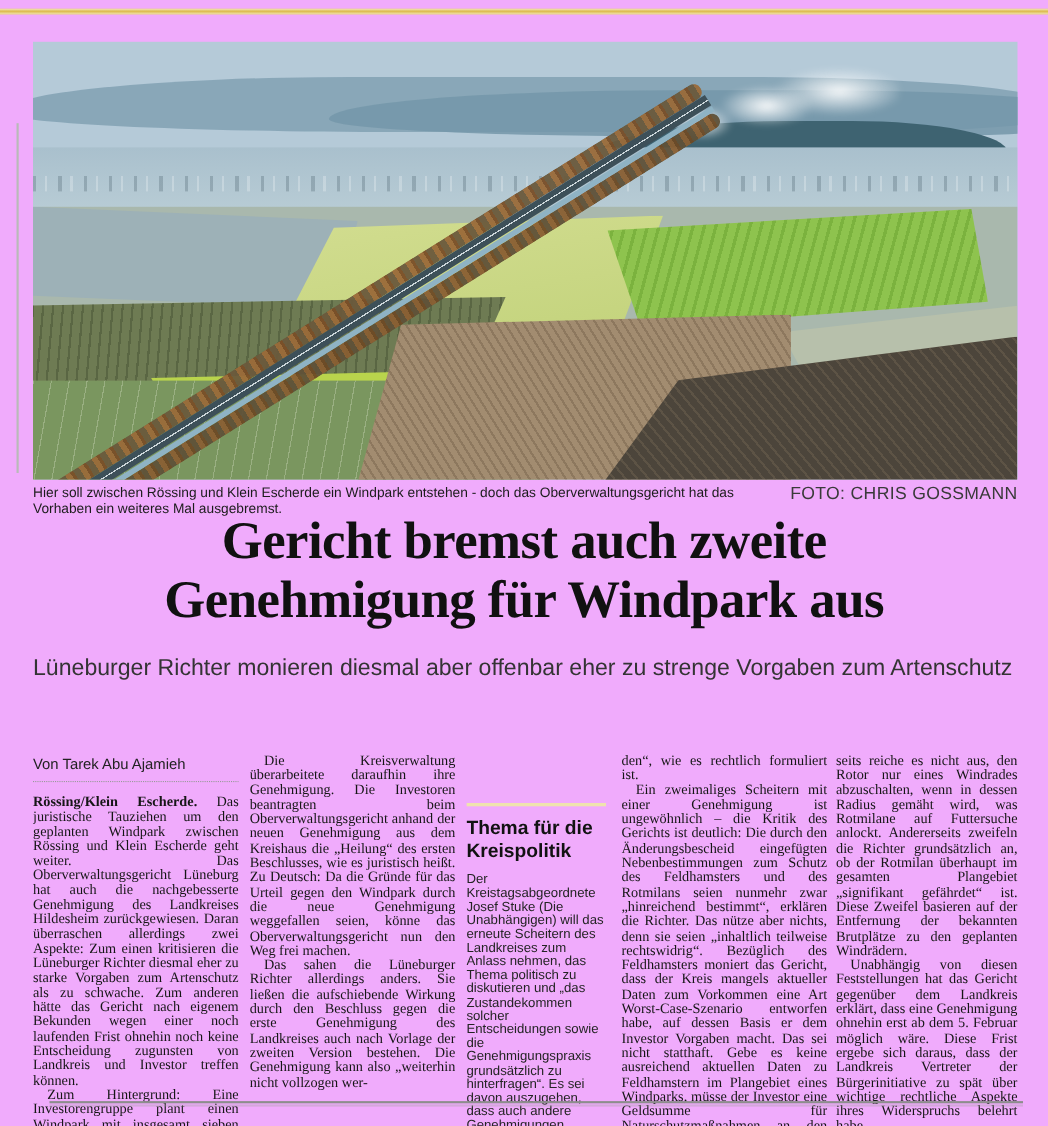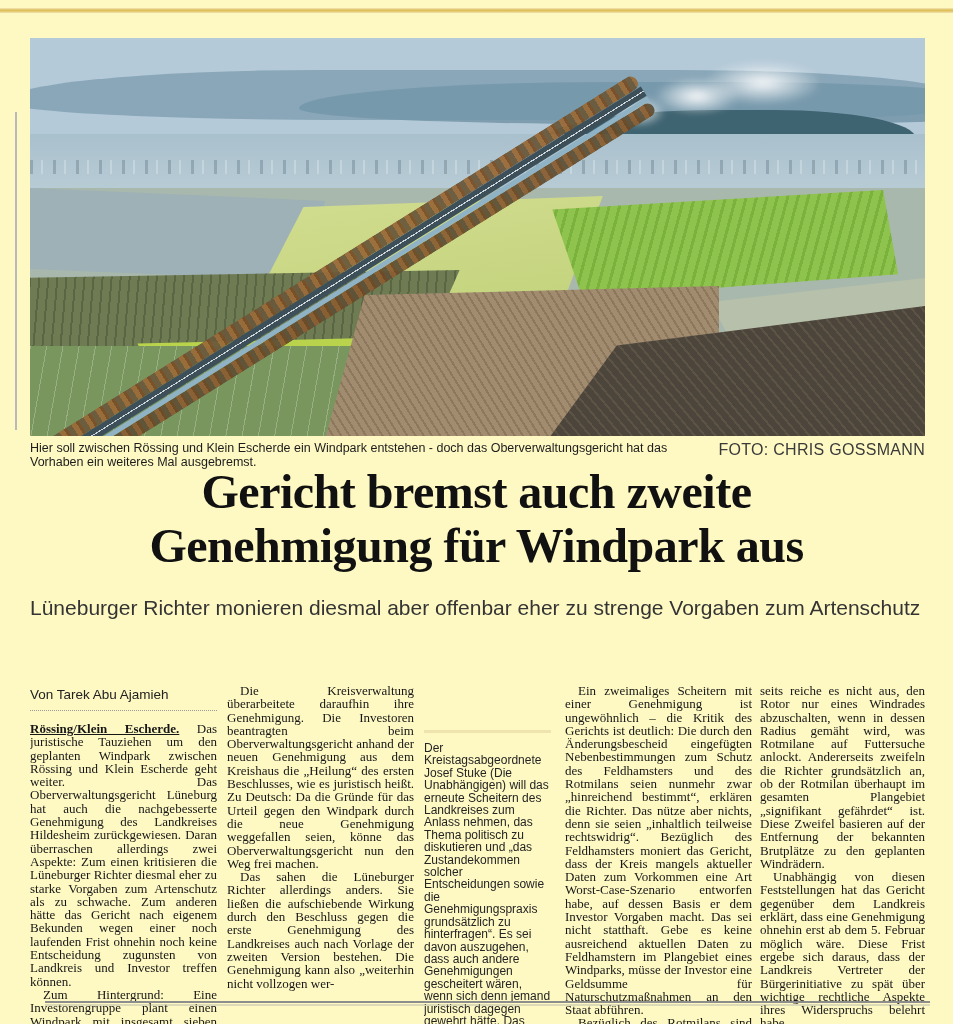--- a/index.html
+++ b/index.html
@@ -1,16 +1,16 @@
 <!DOCTYPE html>
 <html lang="de"><head>
 <meta charset="utf-8">
 <style>
   html,body{margin:0;padding:0;background:#ffffff;}
-  .page{position:relative;width:953px;height:1024px;background:#fef9c3;overflow:hidden;
+  .page{position:relative;width:953px;height:1024px;background:#f0abfc;overflow:hidden;
         font-family:"Liberation Serif",serif;color:#1a1a1a;}
   .top-rule{position:absolute;left:0;top:8px;width:100%;height:5px;
             background:linear-gradient(180deg,#f4e8b9 0%,#dcba4e 45%,#f1e3ad 100%);}
   .fold-line{position:absolute;left:15px;top:112px;width:2px;height:318px;background:#b9b9b9;}
 
   
   .photo{position:absolute;left:30px;top:38px;width:895px;height:398px;margin:0;
          overflow:hidden;background:#b5cad8;}
   .photo *{position:absolute;}
   .sky{inset:0;background:linear-gradient(180deg,#f3f7f9 0%,#e2ecf2 9%,#cdddе8 16%,#c6d8e4 22%,#b7cbd8 34%,#b3c7d4 100%);}
@@ -72,21 +72,21 @@
   
   .columns{position:absolute;left:30px;top:640px;width:895px;height:360px;}
   .col{position:absolute;top:0;height:360px;overflow:hidden;margin-top:44px;}
   .col-1{left:0;width:187px;}
   .col-2{left:197px;width:187px;}
   .col-3{left:394px;width:127px;}
   .col-4{left:535px;width:187px;}
   .col-5{left:730px;width:165px;}
   .body-p{margin:0;font-size:13px;line-height:13.3px;text-align:justify;color:#161616;}
   .body-p.ind{text-indent:13px;}
-  .dateline{font-weight:700;text-decoration:underline;}
+  .dateline{font-weight:700;}
   .byline{font-family:"Liberation Sans",sans-serif;font-size:13.5px;color:#222;
           padding:3px 0 8px 0;border-bottom:1px dotted #9a9a9a;margin-bottom:11px;}
   .infobox{margin-top:46px;font-family:"Liberation Sans",sans-serif;}
   .infobox-rule{height:3px;background:#efe3ae;margin-bottom:9px;}
   .infobox-title{margin:0 0 9px 0;font-size:17.5px;line-height:1.2;font-weight:700;color:#121212;}
   .infobox-body{margin:0;font-size:12px;line-height:12.4px;color:#242424;text-align:left;position:relative;}
 
   .bottom-rule{position:absolute;left:45px;top:1001px;width:885px;height:2px;background:#8d8d8d;
                box-shadow:0 3px 0 rgba(160,160,160,.35);}
 </style>
@@ -142,25 +142,27 @@
     </div>
 
     <div class="col col-2">
       <p class="body-p ind">Die Kreisverwaltung überarbeitete daraufhin ihre Genehmigung. Die Investoren beantragten beim Oberverwaltungsgericht anhand der neuen Genehmigung aus dem Kreishaus die „Heilung“ des ersten Beschlusses, wie es juristisch heißt. Zu Deutsch: Da die Gründe für das Urteil gegen den Windpark durch die neue Genehmigung weggefallen seien, könne das Oberverwaltungsgericht nun den Weg frei machen.</p>
       <p class="body-p ind">Das sahen die Lüneburger Richter allerdings anders. Sie ließen die aufschiebende Wirkung durch den Beschluss gegen die erste Genehmigung des Landkreises auch nach Vorlage der zweiten Version bestehen. Die Genehmigung kann also „weiterhin nicht vollzogen wer-</p>
     </div>
 
     <div class="col col-3">
       <div class="infobox">
         <div class="infobox-rule" style="background-color: rgb(239, 227, 174);"></div>
+        <h3 class="infobox-title">Thema für die Kreispolitik</h3>
         <p class="infobox-body"><span>Der Kreistagsabgeordnete Josef Stuke (Die Unabhängigen) will das erneute Scheitern des Landkreises zum Anlass nehmen, das Thema politisch zu diskutieren und „das Zustandekommen solcher Entscheidungen sowie die Genehmigungspraxis grundsätzlich zu hinterfragen“. Es sei davon auszugehen, dass auch andere Genehmigungen gescheitert wären, wenn sich denn jemand juristisch dagegen gewehrt hätte. Das Ganze sei „peinlich“.</span></p>
       </div>
     </div>
 
     <div class="col col-4">
+      <p class="body-p">den“, wie es rechtlich formuliert ist.</p>
       <p class="body-p ind">Ein zweimaliges Scheitern mit einer Genehmigung ist ungewöhnlich – die Kritik des Gerichts ist deutlich: Die durch den Änderungsbescheid eingefügten Nebenbestimmungen zum Schutz des Feldhamsters und des Rotmilans seien nunmehr zwar „hinreichend bestimmt“, erklären die Richter. Das nütze aber nichts, denn sie seien „inhaltlich teilweise rechtswidrig“. Bezüglich des Feldhamsters moniert das Gericht, dass der Kreis mangels aktueller Daten zum Vorkommen eine Art Worst-Case-Szenario entworfen habe, auf dessen Basis er dem Investor Vorgaben macht. Das sei nicht statthaft. Gebe es keine ausreichend aktuellen Daten zu Feldhamstern im Plangebiet eines Windparks, müsse der Investor eine Geldsumme für Naturschutzmaßnahmen an den Staat abführen.</p>
       <p class="body-p ind">Bezüglich des Rotmilans sind die Richter ebenfalls nicht mit den neuen Vorgaben einverstanden. Einer-</p>
     </div>
 
     <div class="col col-5">
       <p class="body-p">seits reiche es nicht aus, den Rotor nur eines Windrades abzuschalten, wenn in dessen Radius gemäht wird, was Rotmilane auf Futtersuche anlockt. Andererseits zweifeln die Richter grundsätzlich an, ob der Rotmilan überhaupt im gesamten Plangebiet „signifikant gefährdet“ ist. Diese Zweifel basieren auf der Entfernung der bekannten Brutplätze zu den geplanten Windrädern.</p>
       <p class="body-p ind">Unabhängig von diesen Feststellungen hat das Gericht gegenüber dem Landkreis erklärt, dass eine Genehmigung ohnehin erst ab dem 5. Februar möglich wäre. Diese Frist ergebe sich daraus, dass der Landkreis Vertreter der Bürgerinitiative zu spät über wichtige rechtliche Aspekte ihres Widerspruchs belehrt habe.</p>
       <p class="body-p ind">Der Investor will nun zusammen mit dem Landkreis den Genehmigungsantrag erneut überarbeiten und sich dann wieder an das Oberverwaltungsgericht wenden.</p>
     </div>
 

